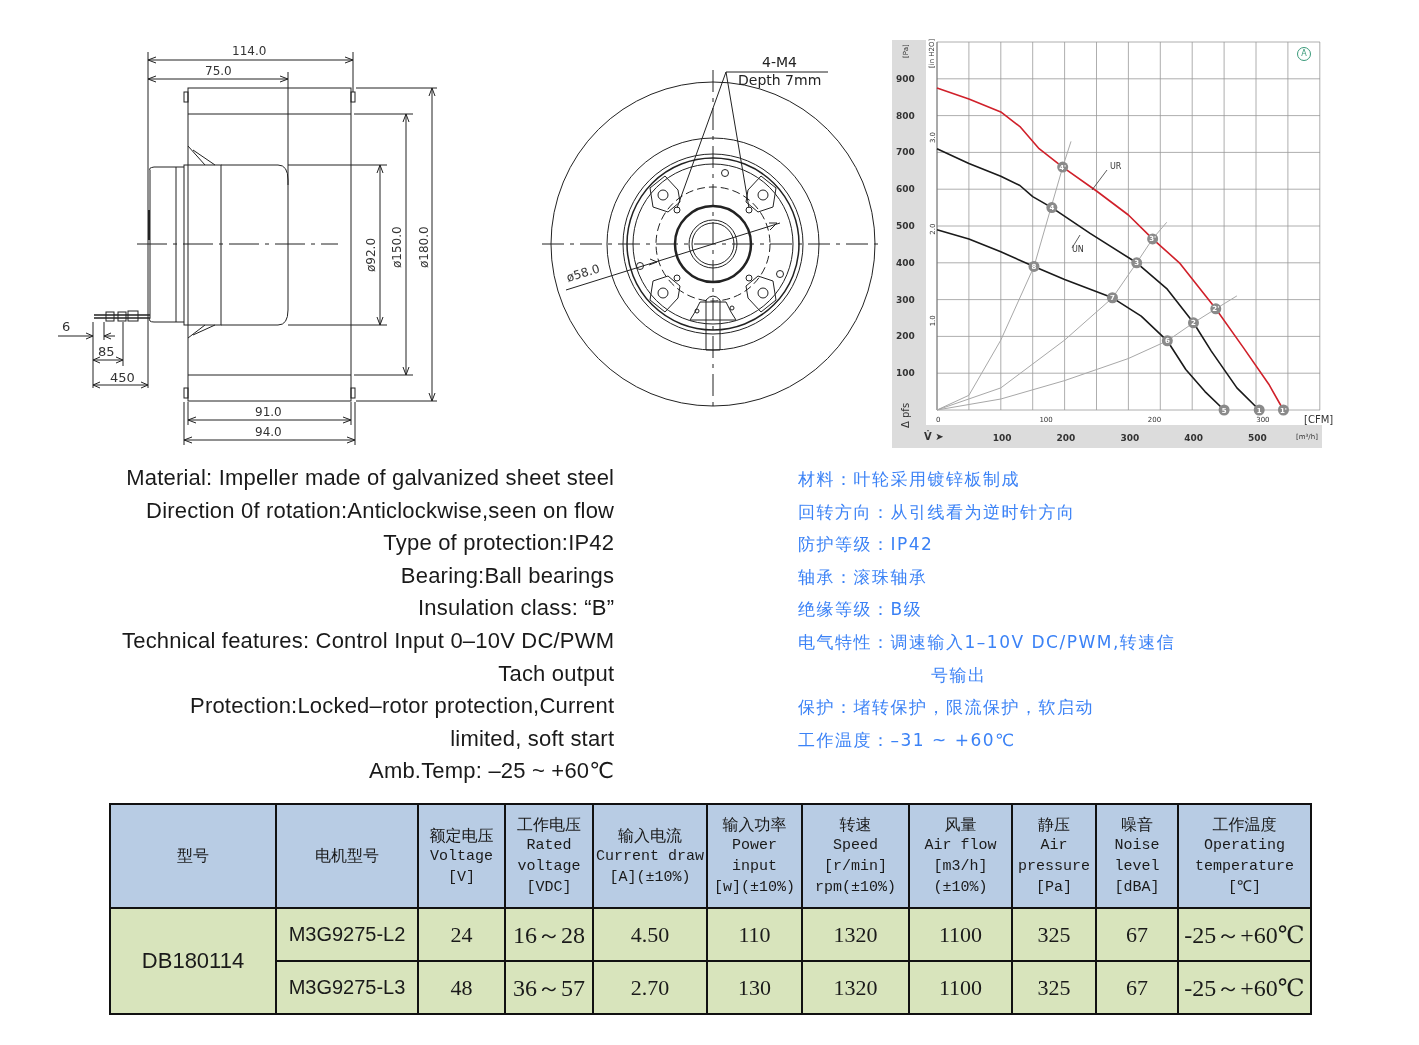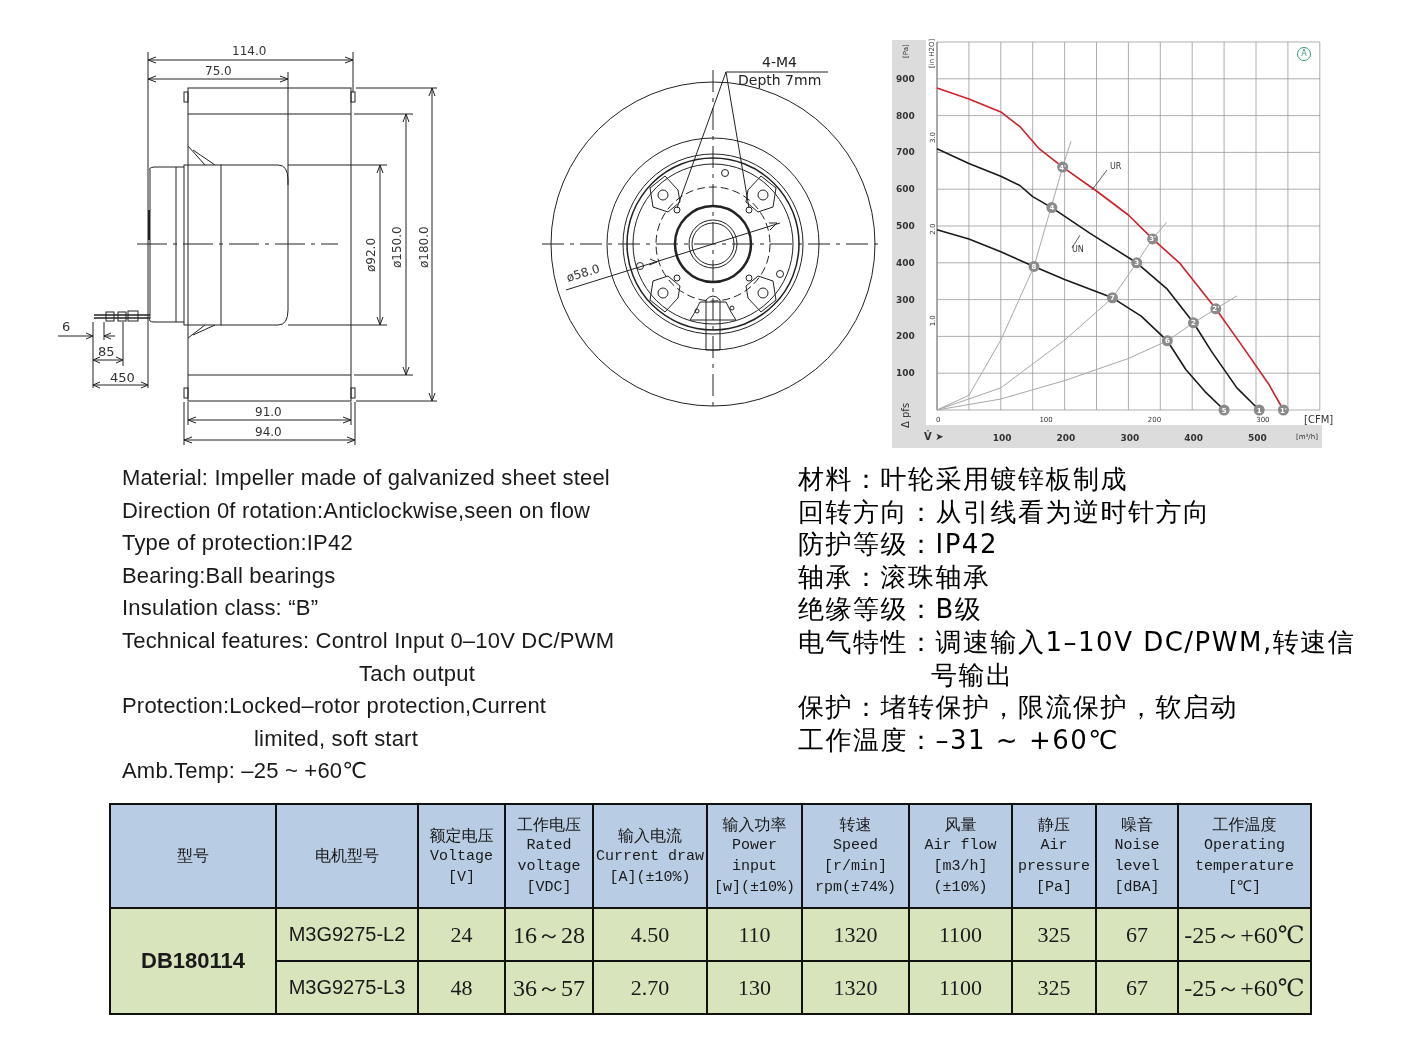--- a/index.html
+++ b/index.html
@@ -3,29 +3,29 @@
 <meta charset="utf-8">
 <style>
   html,body{margin:0;padding:0;background:#ffffff;}
   body{width:1419px;height:1045px;position:relative;overflow:hidden;font-family:"DejaVu Sans","Liberation Sans",sans-serif;color:#1a1a1a;}
   .abs{position:absolute;}
   svg text{font-family:"DejaVu Sans","Liberation Sans",sans-serif;}
   .spec{position:absolute;font-family:"Liberation Sans","DejaVu Sans",sans-serif;font-size:22px;line-height:32.6px;color:#1a1a1a;white-space:nowrap;letter-spacing:0.2px;}
   .spec div{height:32.6px;}
   .spec .indent1{padding-left:237px;}
   .spec .indent2{padding-left:132px;}
-  .spec-cn{position:absolute;font-family:"DejaVu Sans","Liberation Sans",sans-serif;font-size:26px;line-height:32.6px;color:#000000;white-space:nowrap;letter-spacing:1.5px;}
+  .spec-cn{position:absolute;font-family:"DejaVu Sans","Liberation Sans",sans-serif;font-size:17px;line-height:32.6px;color:#3b82f6;white-space:nowrap;letter-spacing:1.5px;}
   .spec-cn div{height:32.6px;}
   .spec-cn .indent{padding-left:133px;}
   table.spec-table{position:absolute;left:109px;top:803px;width:1203px;border-collapse:collapse;table-layout:fixed;font-family:"DejaVu Serif","Liberation Serif",serif;}
   table.spec-table th, table.spec-table td{border:2px solid #111;text-align:center;vertical-align:middle;padding:0;}
   table.spec-table th{background:#b8cce4;font-weight:normal;font-size:15px;line-height:21px;height:102px;font-family:"Liberation Mono","DejaVu Sans Mono",monospace;}
   table.spec-table th .hcn{font-family:"DejaVu Sans",sans-serif;font-size:16px;}
   table.spec-table td{background:#d8e4bc;font-size:22px;height:51px;font-family:"Liberation Serif","DejaVu Serif",serif;}
-  table.spec-table td.model{font-family:"Liberation Sans","DejaVu Sans",sans-serif;font-weight:bold;font-size:22px;}
+  table.spec-table td.model{font-family:"Liberation Sans","DejaVu Sans",sans-serif;font-weight:normal;font-size:22px;}
   table.spec-table td.motor{font-family:Liberation Sans, sans-serif;font-size:20px;}
   table.spec-table td.small{font-size:24px;}
 </style>
 </head>
 <body>
 
 <svg class="abs" style="left:0;top:0" width="470" height="450" viewBox="0 0 470 450">
   <g stroke="#222" stroke-width="1" fill="none">
 
     <line x1="148" y1="52" x2="148" y2="330"></line>
@@ -273,21 +273,21 @@
   <div class="abs" style="left:218px;top:122px;font-size:8px;color:#333;">UR</div>
   <div class="abs" style="left:180px;top:205px;font-size:8px;color:#333;">UN</div>
   <div class="abs" style="left:10px;top:4px;font-size:7px;transform:rotate(-90deg);transform-origin:left top;top:18px;color:#333;">[Pa]</div>
   <div class="abs" style="left:36px;top:28px;font-size:7px;transform:rotate(-90deg);transform-origin:left top;color:#333;">[in H2O]</div>
   <div class="abs" style="left:8px;top:388px;font-size:10px;transform:rotate(-90deg);transform-origin:left top;color:#333;">Δ pfs</div>
   <div class="abs" style="left:32px;top:391px;font-size:10px;font-weight:bold;color:#333;"><span>V̇</span> ➤</div>
   <div class="abs" style="left:412px;top:374px;font-size:10px;color:#333;">[CFM]</div>
   <div class="abs" style="left:404px;top:393px;font-size:7px;color:#333;">[m³/h]</div>
 </div>
 
-<div class="spec" style="left:122px;top:462px;">
+<div class="spec" style="left:122px;top:462px;text-align:right;">
   <div>Material: Impeller made of galvanized sheet steel</div>
   <div>Direction 0f rotation:Anticlockwise,seen on flow</div>
   <div>Type of protection:IP42</div>
   <div>Bearing:Ball bearings</div>
   <div>Insulation class: “B”</div>
   <div>Technical features: Control Input 0–10V DC/PWM</div>
   <div class="indent1">Tach output</div>
   <div>Protection:Locked–rotor protection,Current</div>
   <div class="indent2">limited, soft start</div>
   <div>Amb.Temp: –25 ~ +60℃</div>
@@ -342,21 +342,21 @@
       <th>
           <div class="hcn">输入功率</div>
           <div>Power</div>
           <div>input</div>
           <div>[w](±10%)</div>
         </th>
       <th>
           <div class="hcn">转速</div>
           <div>Speed</div>
           <div>[r/min]</div>
-          <div>rpm(±74%)</div>
+          <div>rpm(±10%)</div>
         </th>
       <th>
           <div class="hcn">风量</div>
           <div>Air flow</div>
           <div>[m3/h]</div>
           <div>(±10%)</div>
         </th>
       <th>
           <div class="hcn">静压</div>
           <div>Air</div>

